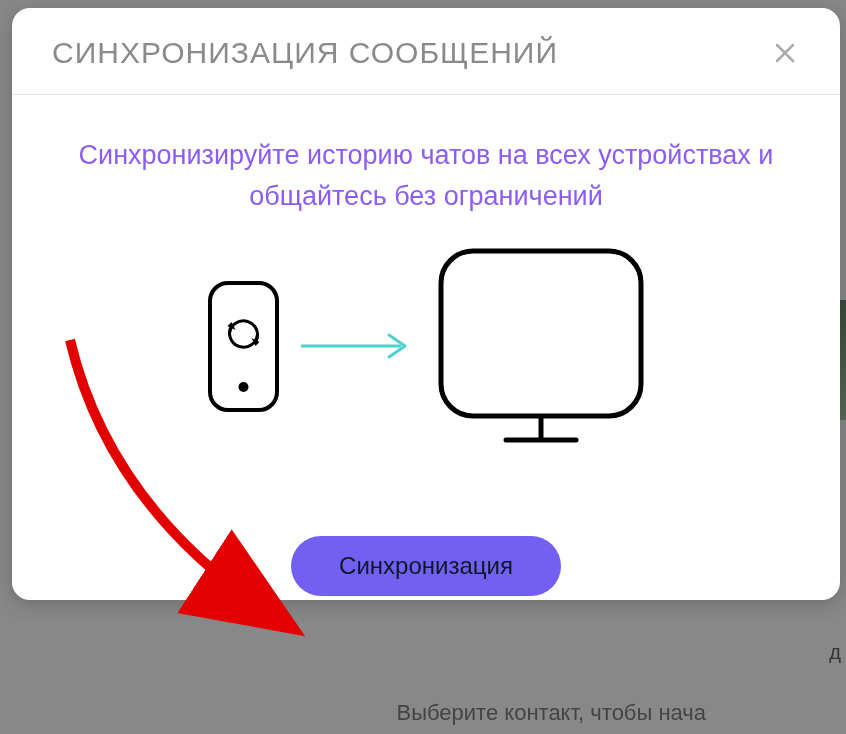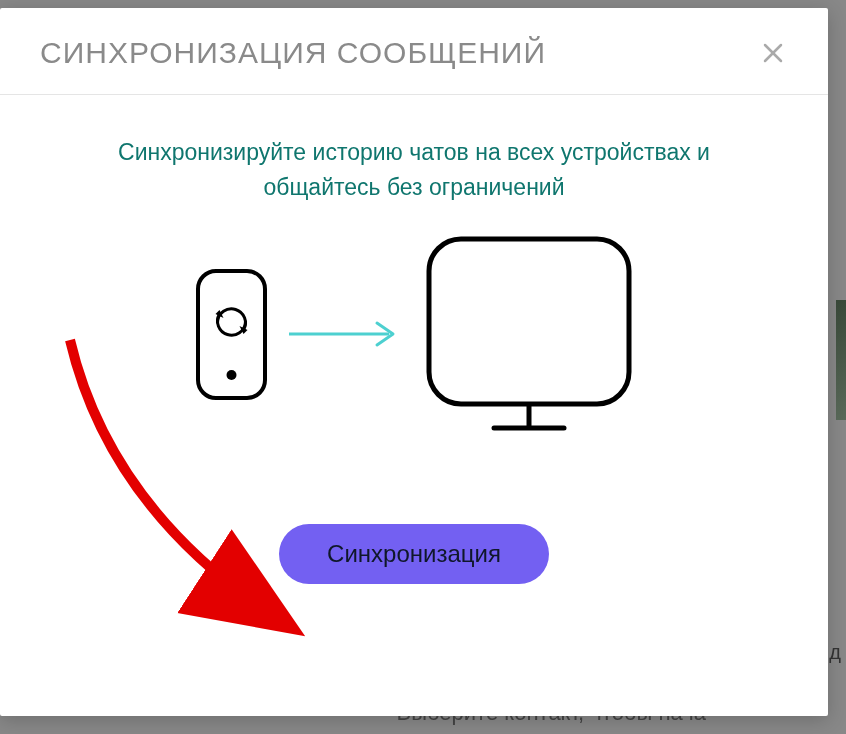--- a/index.html
+++ b/index.html
@@ -11,25 +11,25 @@
       width: 846px;
       height: 734px;
       background: #888;
       font-family: -apple-system, BlinkMacSystemFont, "Segoe UI", Helvetica, Arial, sans-serif;
       position: relative;
       overflow: hidden;
     }
     .dialog {
       position: absolute;
       top: 8px;
-      left: 0;
+      left: 12px;
       width: 828px;
-      height: 708px;
+      height: 592px;
       background: #fff;
-      border-radius: 2px;
+      border-radius: 18px;
       box-shadow: 0 4px 20px rgba(0,0,0,0.2);
     }
     .dialog-header {
       display: flex;
       align-items: center;
       justify-content: space-between;
       padding: 28px 40px 24px 40px;
       border-bottom: 1px solid #e5e5e5;
     }
     .dialog-title {
@@ -45,22 +45,22 @@
       align-items: center;
       justify-content: center;
       cursor: pointer;
       color: #aaa;
     }
     .dialog-body {
       padding: 40px 60px 0 60px;
       text-align: center;
     }
     .description {
-      font-size: 23px;
-      color: #0f766e;
+      font-size: 27px;
+      color: #8b5cf6;
       line-height: 1.5;
       font-weight: 400;
       margin-bottom: 24px;
     }
     .illustration {
       display: flex;
       align-items: center;
       justify-content: center;
       gap: 20px;
       margin: 30px 0 60px 0;

